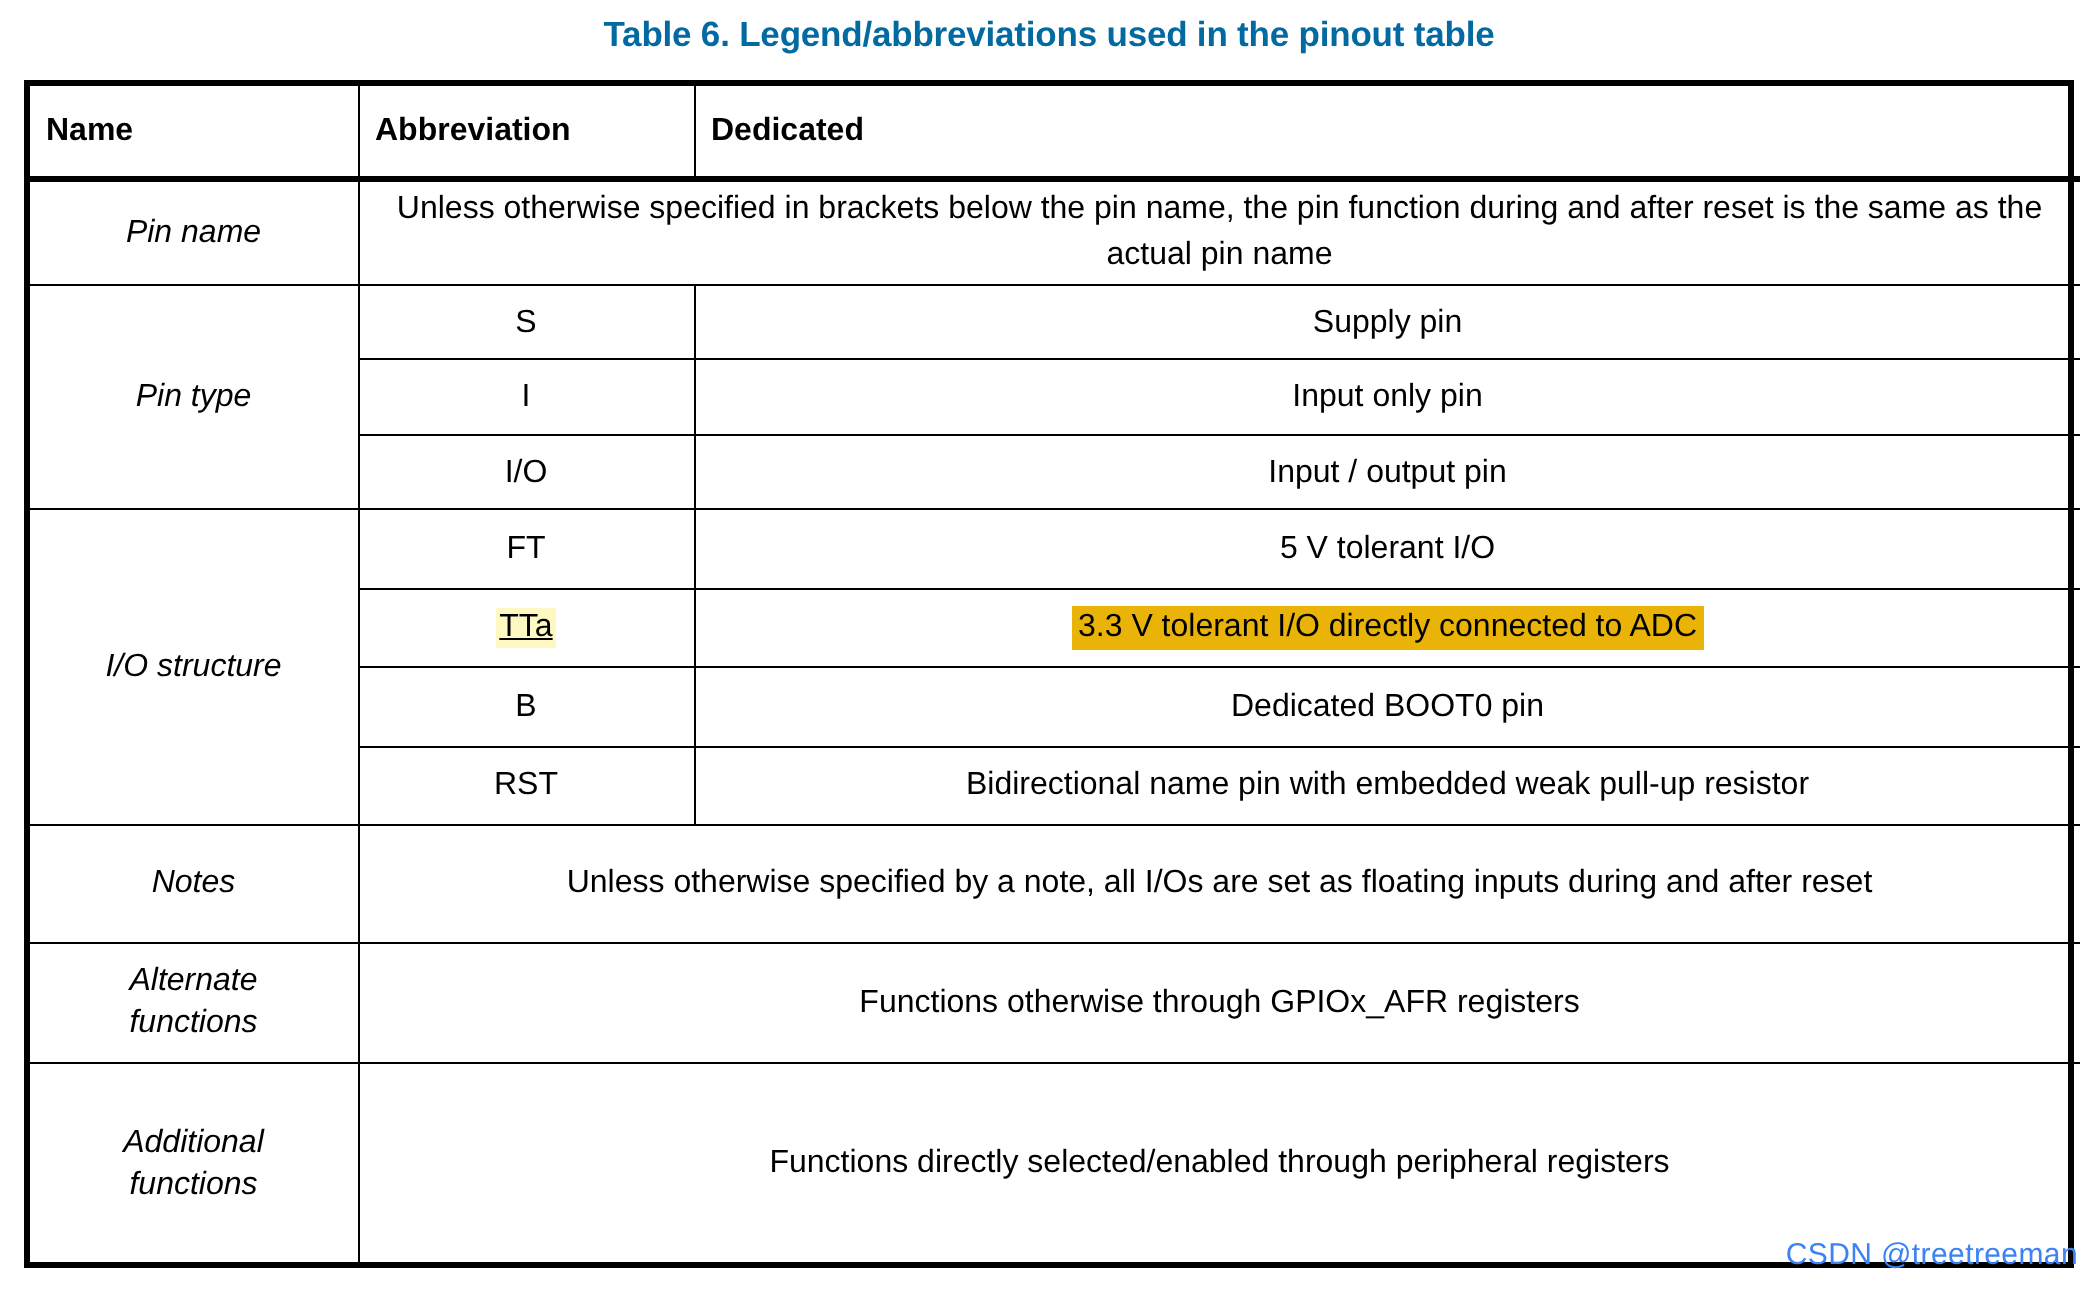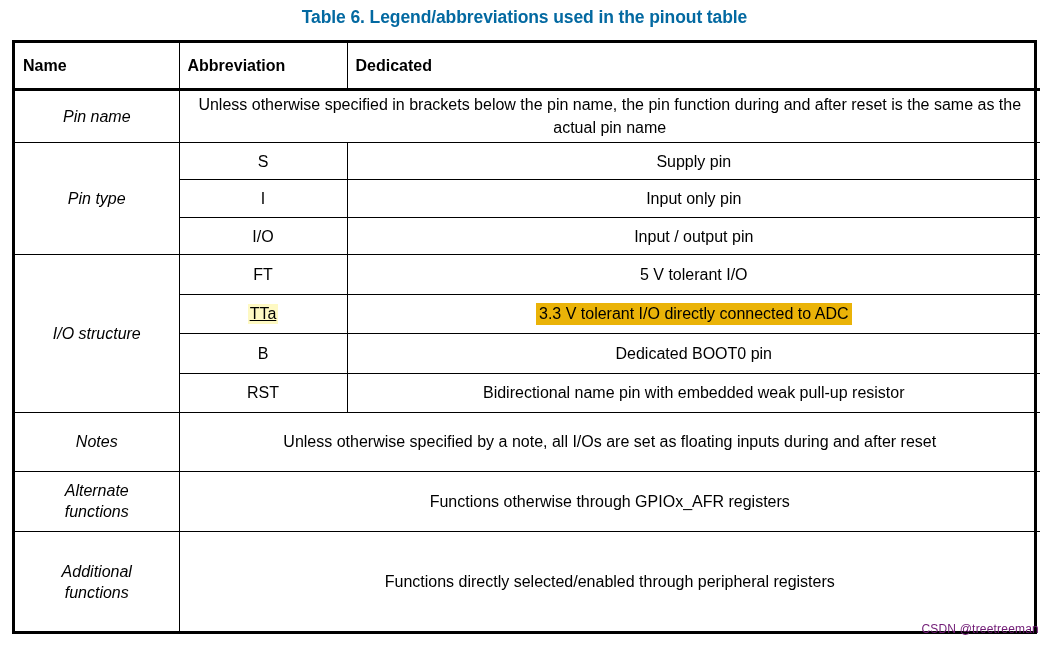--- a/index.html
+++ b/index.html
@@ -108,22 +108,22 @@
   .hl-blue {
     background: #eab308;
     padding: 2px 3px 3px 3px;
   }
 
   
   .watermark {
     position: absolute;
     right: 10px;
     bottom: 14px;
-    font-size: 12px;
-    color: #701a75;
+    font-size: 15px;
+    color: #3b82f6;
     white-space: nowrap;
     user-select: none;
     pointer-events: none;
     letter-spacing: 0.2px;
   }
 
   
   .stack-label { display: block; font-style: italic; }
 </style>
 </head>

